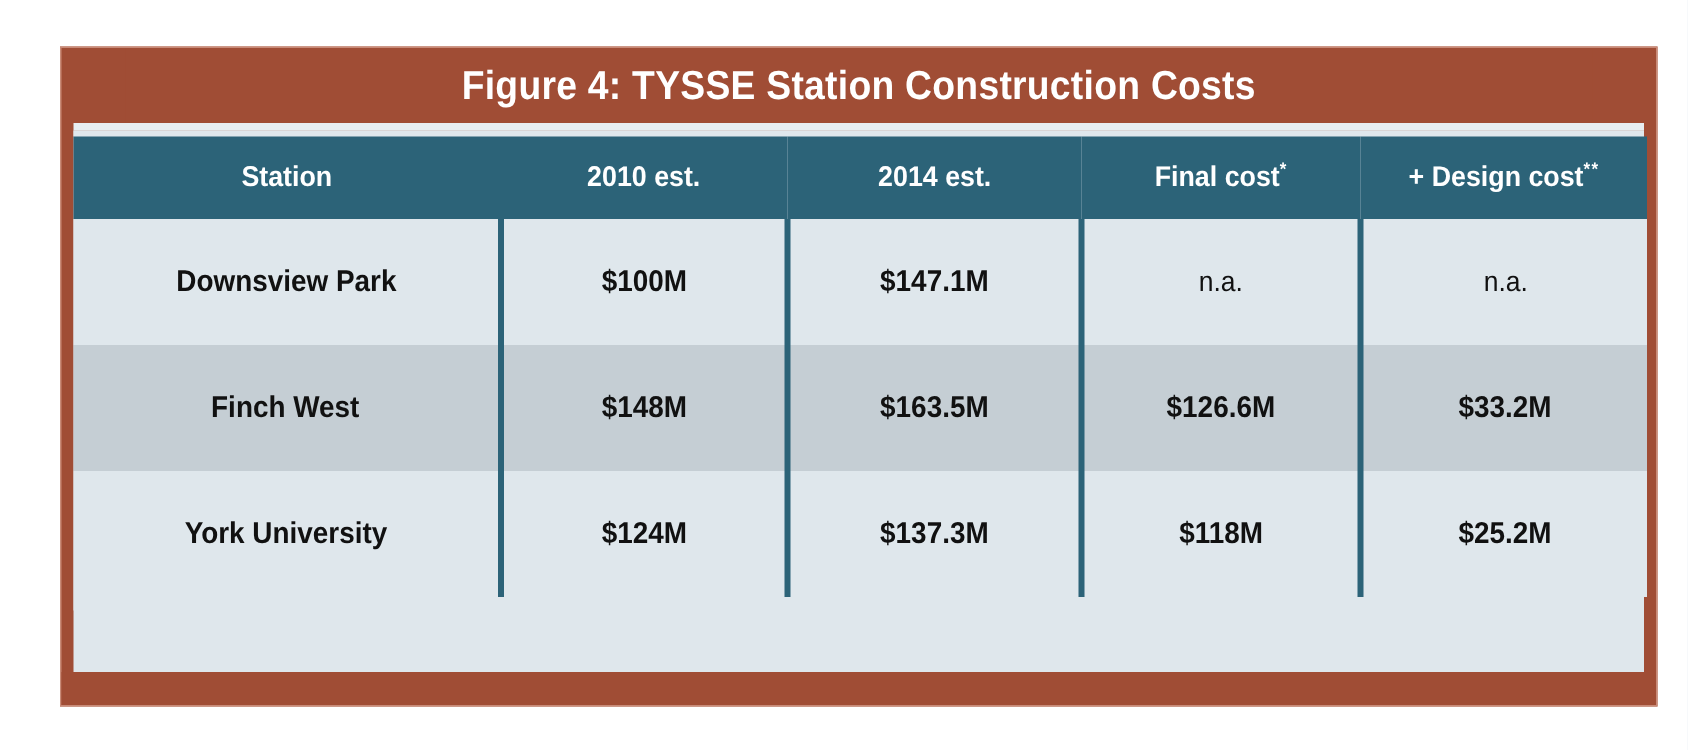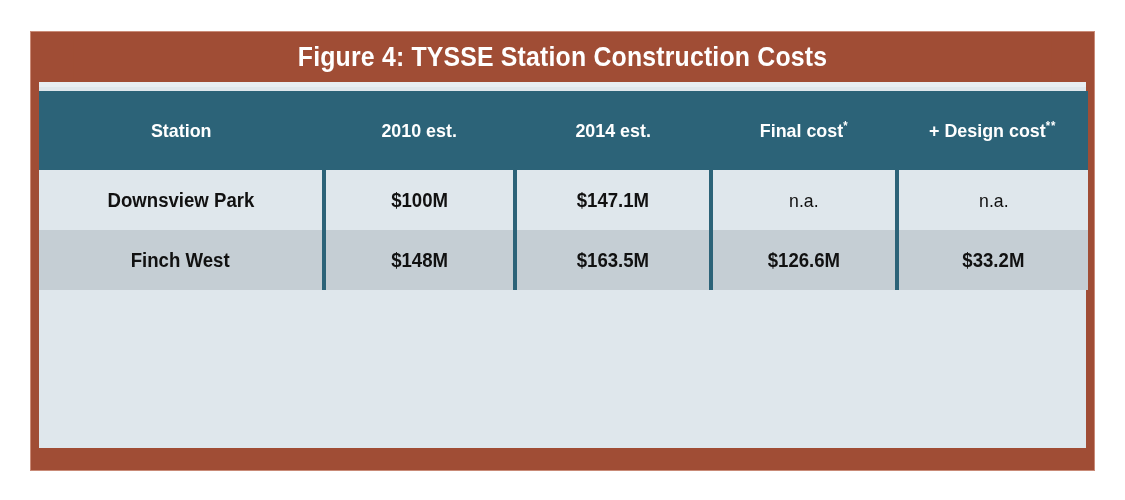--- a/index.html
+++ b/index.html
@@ -11,21 +11,21 @@
   body {
     width: 1125px;
     height: 500px;
     font-family: "Liberation Sans", "DejaVu Sans", sans-serif;
     overflow: hidden;
   }
 
   
   .figure-wrap {
     position: absolute;
-    left: 30px;
+    left: 40px;
     top: 31px;
     width: 1065px;
     height: 440px;
     box-sizing: border-box;
     background: #a04d35;
     border: 1px solid #c98b78;
     display: flex;
     flex-direction: column;
   }
 
@@ -69,37 +69,37 @@
     table-layout: fixed;
   }
 
   
   .tbl thead th {
     background: #2c6378;
     color: #ffffff;
     font-size: 19px;
     font-weight: bold;
     height: 47px;
-    padding: 16px;
+    padding: 4px;
     text-align: center;
     white-space: nowrap;
     border: 0;
   }
   .th-inner { transform: scaleX(0.94); display: inline-block; }
   .sup {
     font-size: 12px;
     vertical-align: super;
     line-height: 0;
   }
   .sup-sp { letter-spacing: 1px; }
 
   
   .tbl tbody td {
     height: 52px;
-    padding: 4px;
+    padding: 16px;
     text-align: center;
     font-size: 20px;
     font-weight: bold;
     color: #111111;
     white-space: nowrap;
     border: 0;
     border-left: 4px solid #2c6378;
   }
   .tbl tbody td:first-child {
     border-left: 0;
@@ -185,20 +185,27 @@
         </tr>
 
         <tr class="row-dark">
           <td><span class="cell-inner"><span>Finch West</span><span class="sup-star"></span></span></td>
           <td><span class="cell-inner">$148M</span></td>
           <td><span class="cell-inner">$163.5M</span></td>
           <td><span class="cell-inner">$126.6M</span></td>
           <td><span class="cell-inner">$33.2M</span></td>
         </tr>
 
+        <tr class="row-light">
+          <td><span class="cell-inner"><span>York University</span><span class="sup-star"></span></span></td>
+          <td><span class="cell-inner">$124M</span></td>
+          <td><span class="cell-inner">$137.3M</span></td>
+          <td><span class="cell-inner">$118M</span></td>
+          <td><span class="cell-inner">$25.2M</span></td>
+        </tr>
 
 
 
 
       </tbody>
     </table>
 
     <div class="strip-bottom"></div>
   </div>
 

